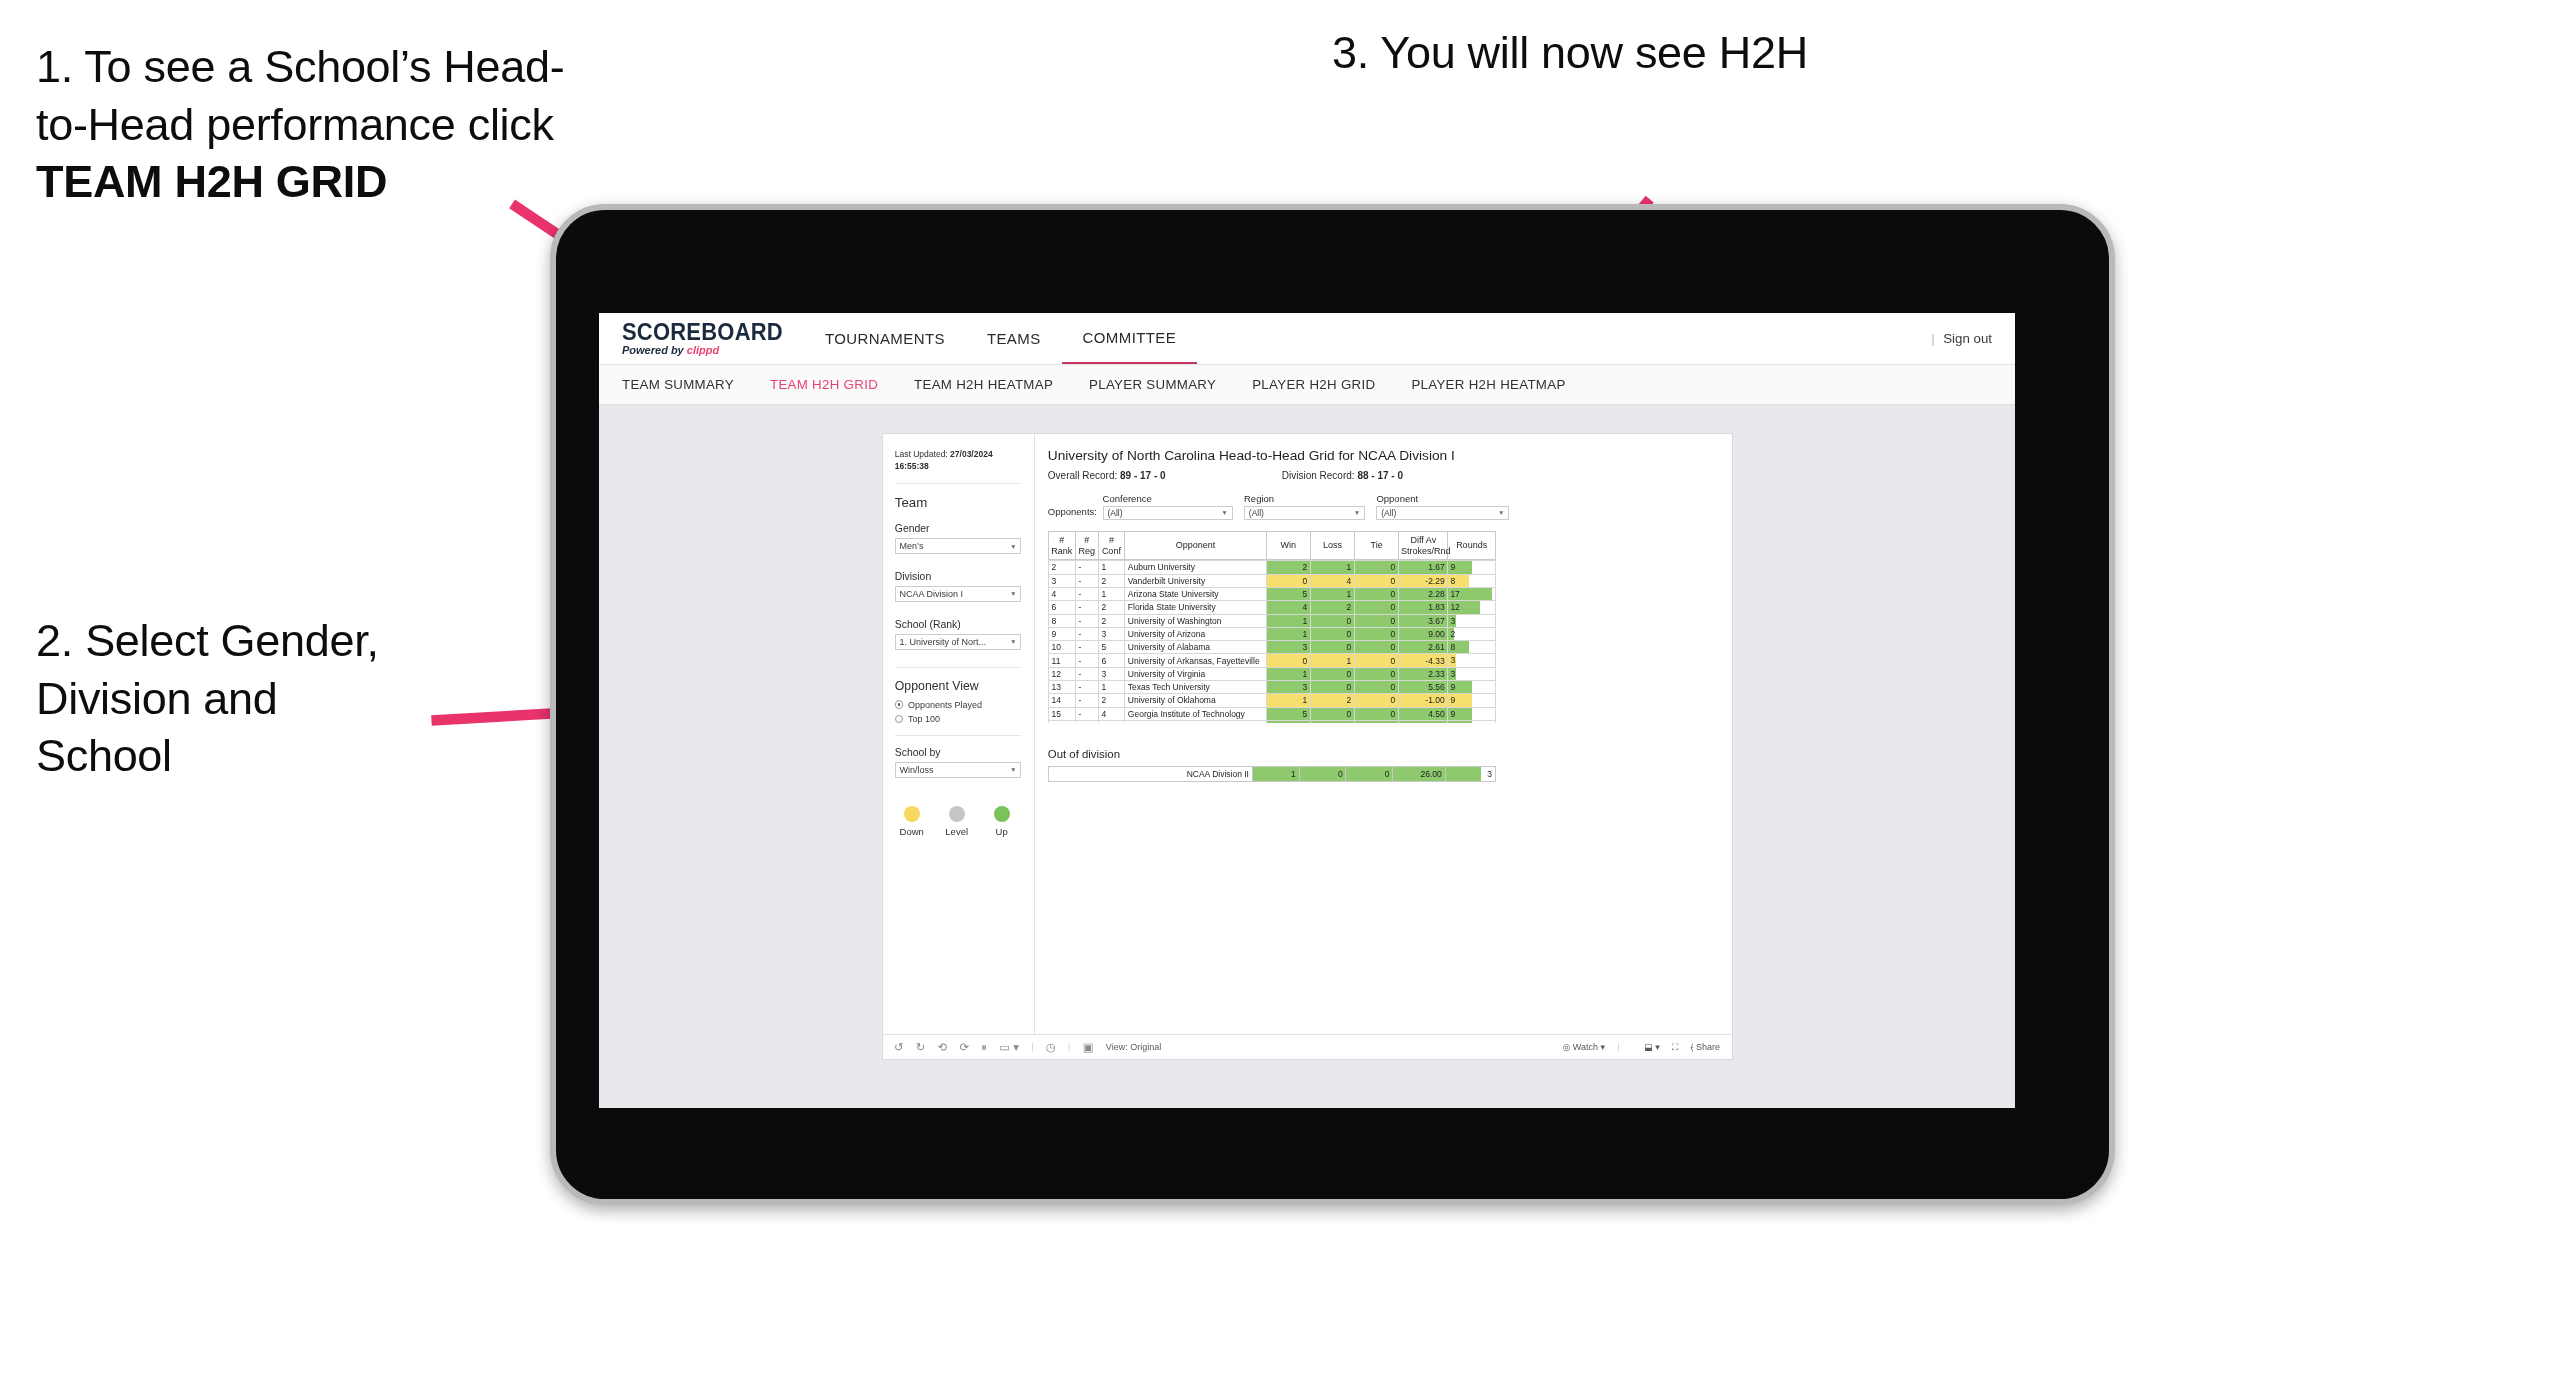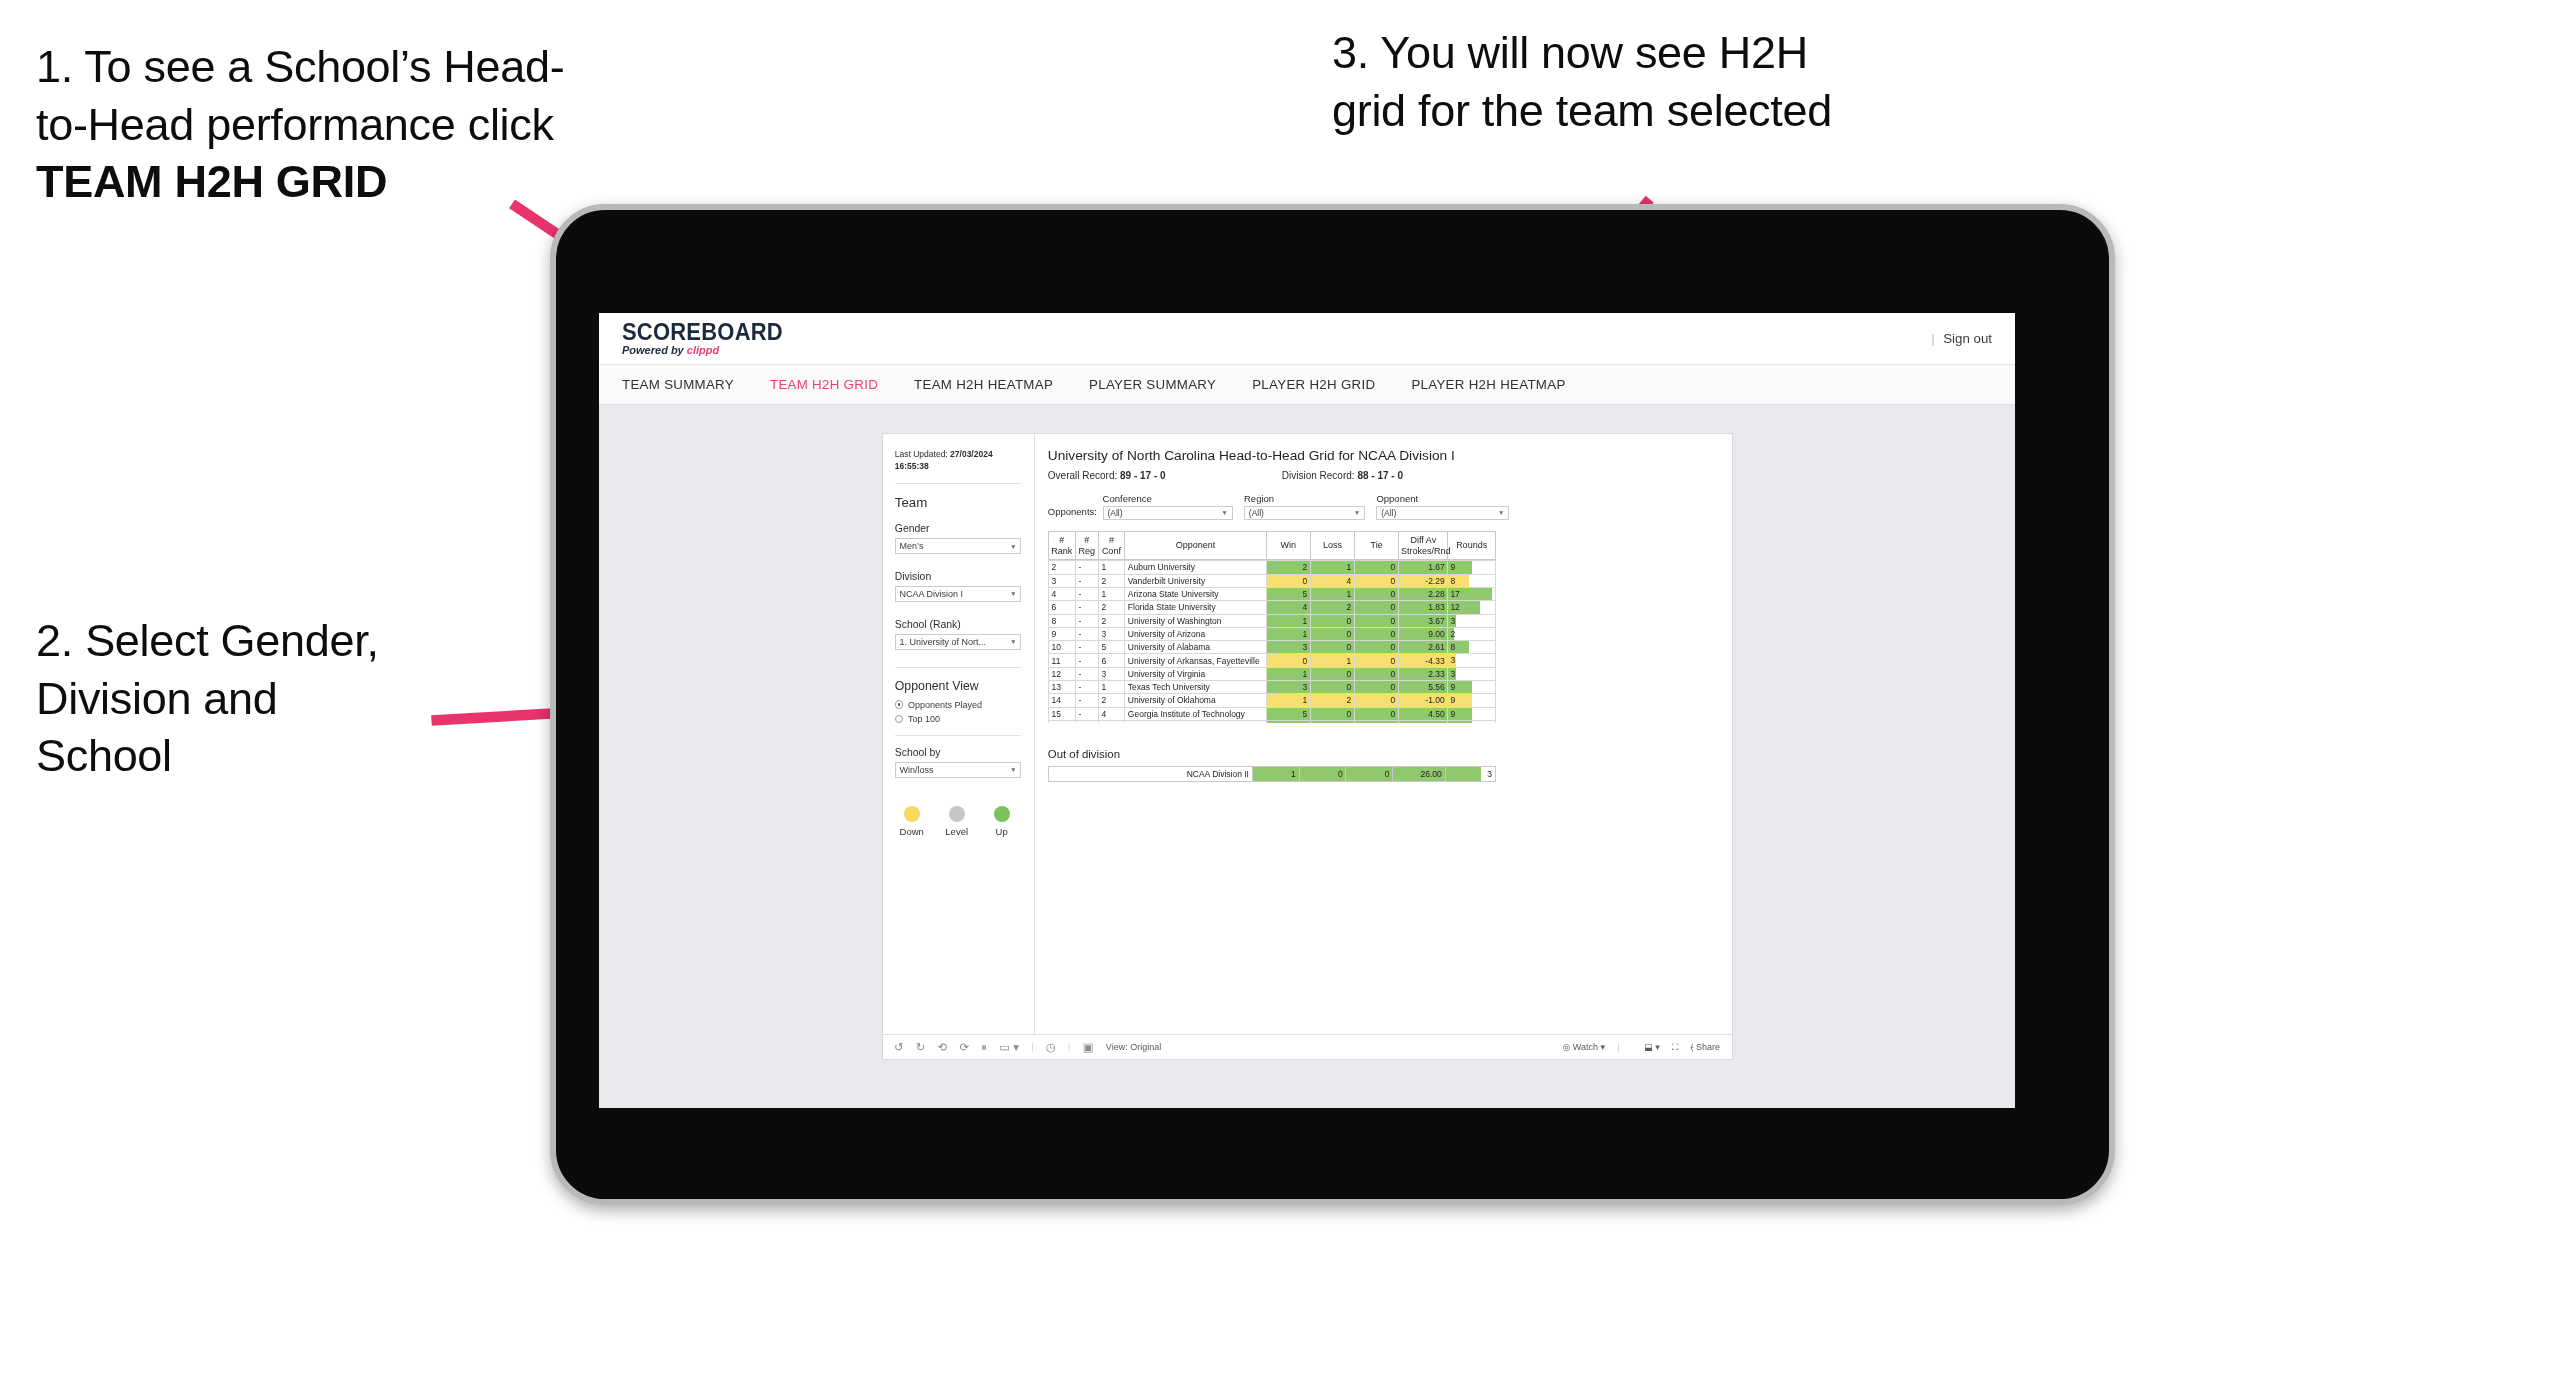--- a/index.html
+++ b/index.html
@@ -207,41 +207,45 @@
 </div>
 
 <div class="anno" id="anno-2">
   <div>2. Select Gender,</div>
   <div>Division and</div>
   <div>School</div>
 </div>
 
 <div class="anno" id="anno-3">
   <div>3. You will now see H2H</div>
-  <div>grid for the team selected</div>
 </div>
 
 <svg class="arrow-svg" viewBox="0 0 2717 1462" width="2576" height="1386">
   <defs>
     <marker id="ah" markerWidth="5" markerHeight="5" refX="3.4" refY="2.5" orient="auto">
       <path d="M0,0 L5,2.5 L0,5 z" fill="#e8336b"></path>
     </marker>
   </defs>
   <line x1="540" y1="215" x2="790" y2="382" stroke="#e8336b" stroke-width="11" marker-end="url(#ah)"></line>
   <line x1="455" y1="760" x2="885" y2="735" stroke="#e8336b" stroke-width="11" marker-end="url(#ah)"></line>
   <line x1="1740" y1="210" x2="1545" y2="445" stroke="#e8336b" stroke-width="11" marker-end="url(#ah)"></line>
 </svg>
 
 <div id="tablet">
   <div id="screen">
 
     <div class="topbar">
       <div class="logo-wrap">
         <div class="logo-main">SCOREBOARD</div>
         <div class="logo-sub"><span>Powered by </span><span class="brand">clippd</span></div>
+      </div>
+      <div class="topnav">
+        <div class="topnav-item">TOURNAMENTS</div>
+        <div class="topnav-item">TEAMS</div>
+        <div class="topnav-item active">COMMITTEE</div>
       </div>
       <div class="topbar-right">
         <span class="sep">|</span>
         <span>Sign out</span>
       </div>
     </div>
 
     <div class="subnav">
       <div class="subnav-item">TEAM SUMMARY</div>
       <div class="subnav-item active">TEAM H2H GRID</div>

